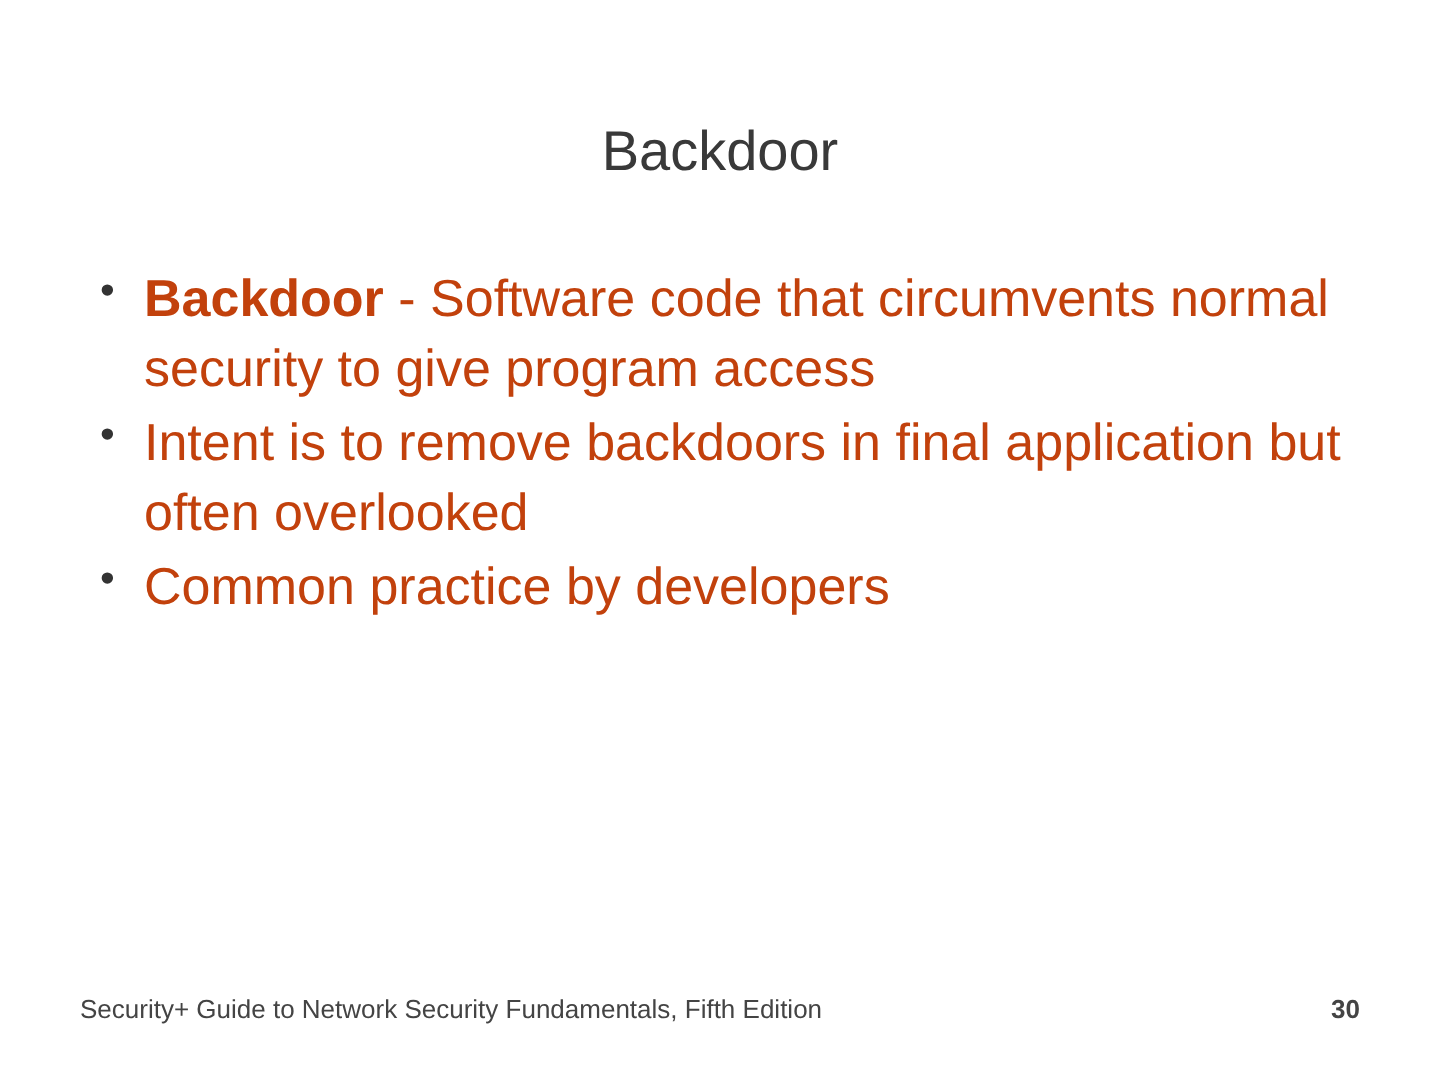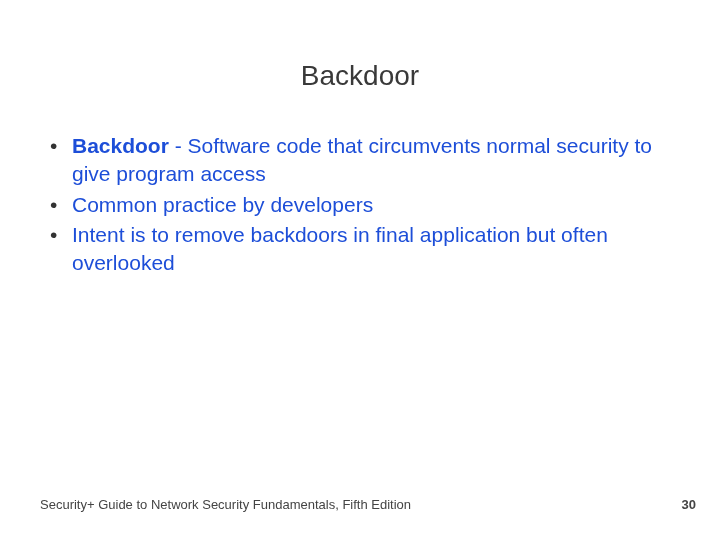--- a/index.html
+++ b/index.html
@@ -22,23 +22,23 @@
     font-weight: 400;
     color: #393939;
     padding-top: 60px;
     padding-bottom: 40px;
   }
   .content {
     padding: 0 40px 0 40px;
   }
   ul.bullets {
     list-style: none;
-    font-size: 21px;
+    font-size: 26px;
     line-height: 1.35;
-    color: #1d4ed8;
+    color: #c2410c;
   }
   ul.bullets > li {
     position: relative;
     padding-left: 32px;
     margin-bottom: 2px;
   }
   ul.bullets > li::before {
     content: "•";
     position: absolute;
     left: 10px;
@@ -46,21 +46,21 @@
     color: #333;
     font-size: 21px;
   }
   .term {
     font-weight: 700;
   }
   .footer {
     position: absolute;
     bottom: 28px;
     left: 40px;
-    right: 24px;
+    right: 40px;
     display: flex;
     justify-content: space-between;
     align-items: flex-end;
     font-size: 13px;
     color: #444;
   }
   .page-num { font-size: 13px; color: #444; font-weight: bold; }
 </style>
 </head>
 <body>
@@ -68,24 +68,24 @@
 <div class="slide">
 
   <h1 class="title">Backdoor</h1>
 
   <div class="content">
     <ul class="bullets">
       <li>
         <span class="term">Backdoor</span><span> - Software code that circumvents normal security to give program access</span>
       </li>
       <li>
-        <span class="term"></span><span>Common practice by developers</span>
+        <span class="term"></span><span>Intent is to remove backdoors in final application but often overlooked</span>
       </li>
       <li>
-        <span class="term"></span><span>Intent is to remove backdoors in final application but often overlooked</span>
+        <span class="term"></span><span>Common practice by developers</span>
       </li>
     </ul>
   </div>
 
   <div class="footer">
     <span>Security+ Guide to Network Security Fundamentals, Fifth Edition</span>
     <span class="page-num">30</span>
   </div>
 
 </div>

